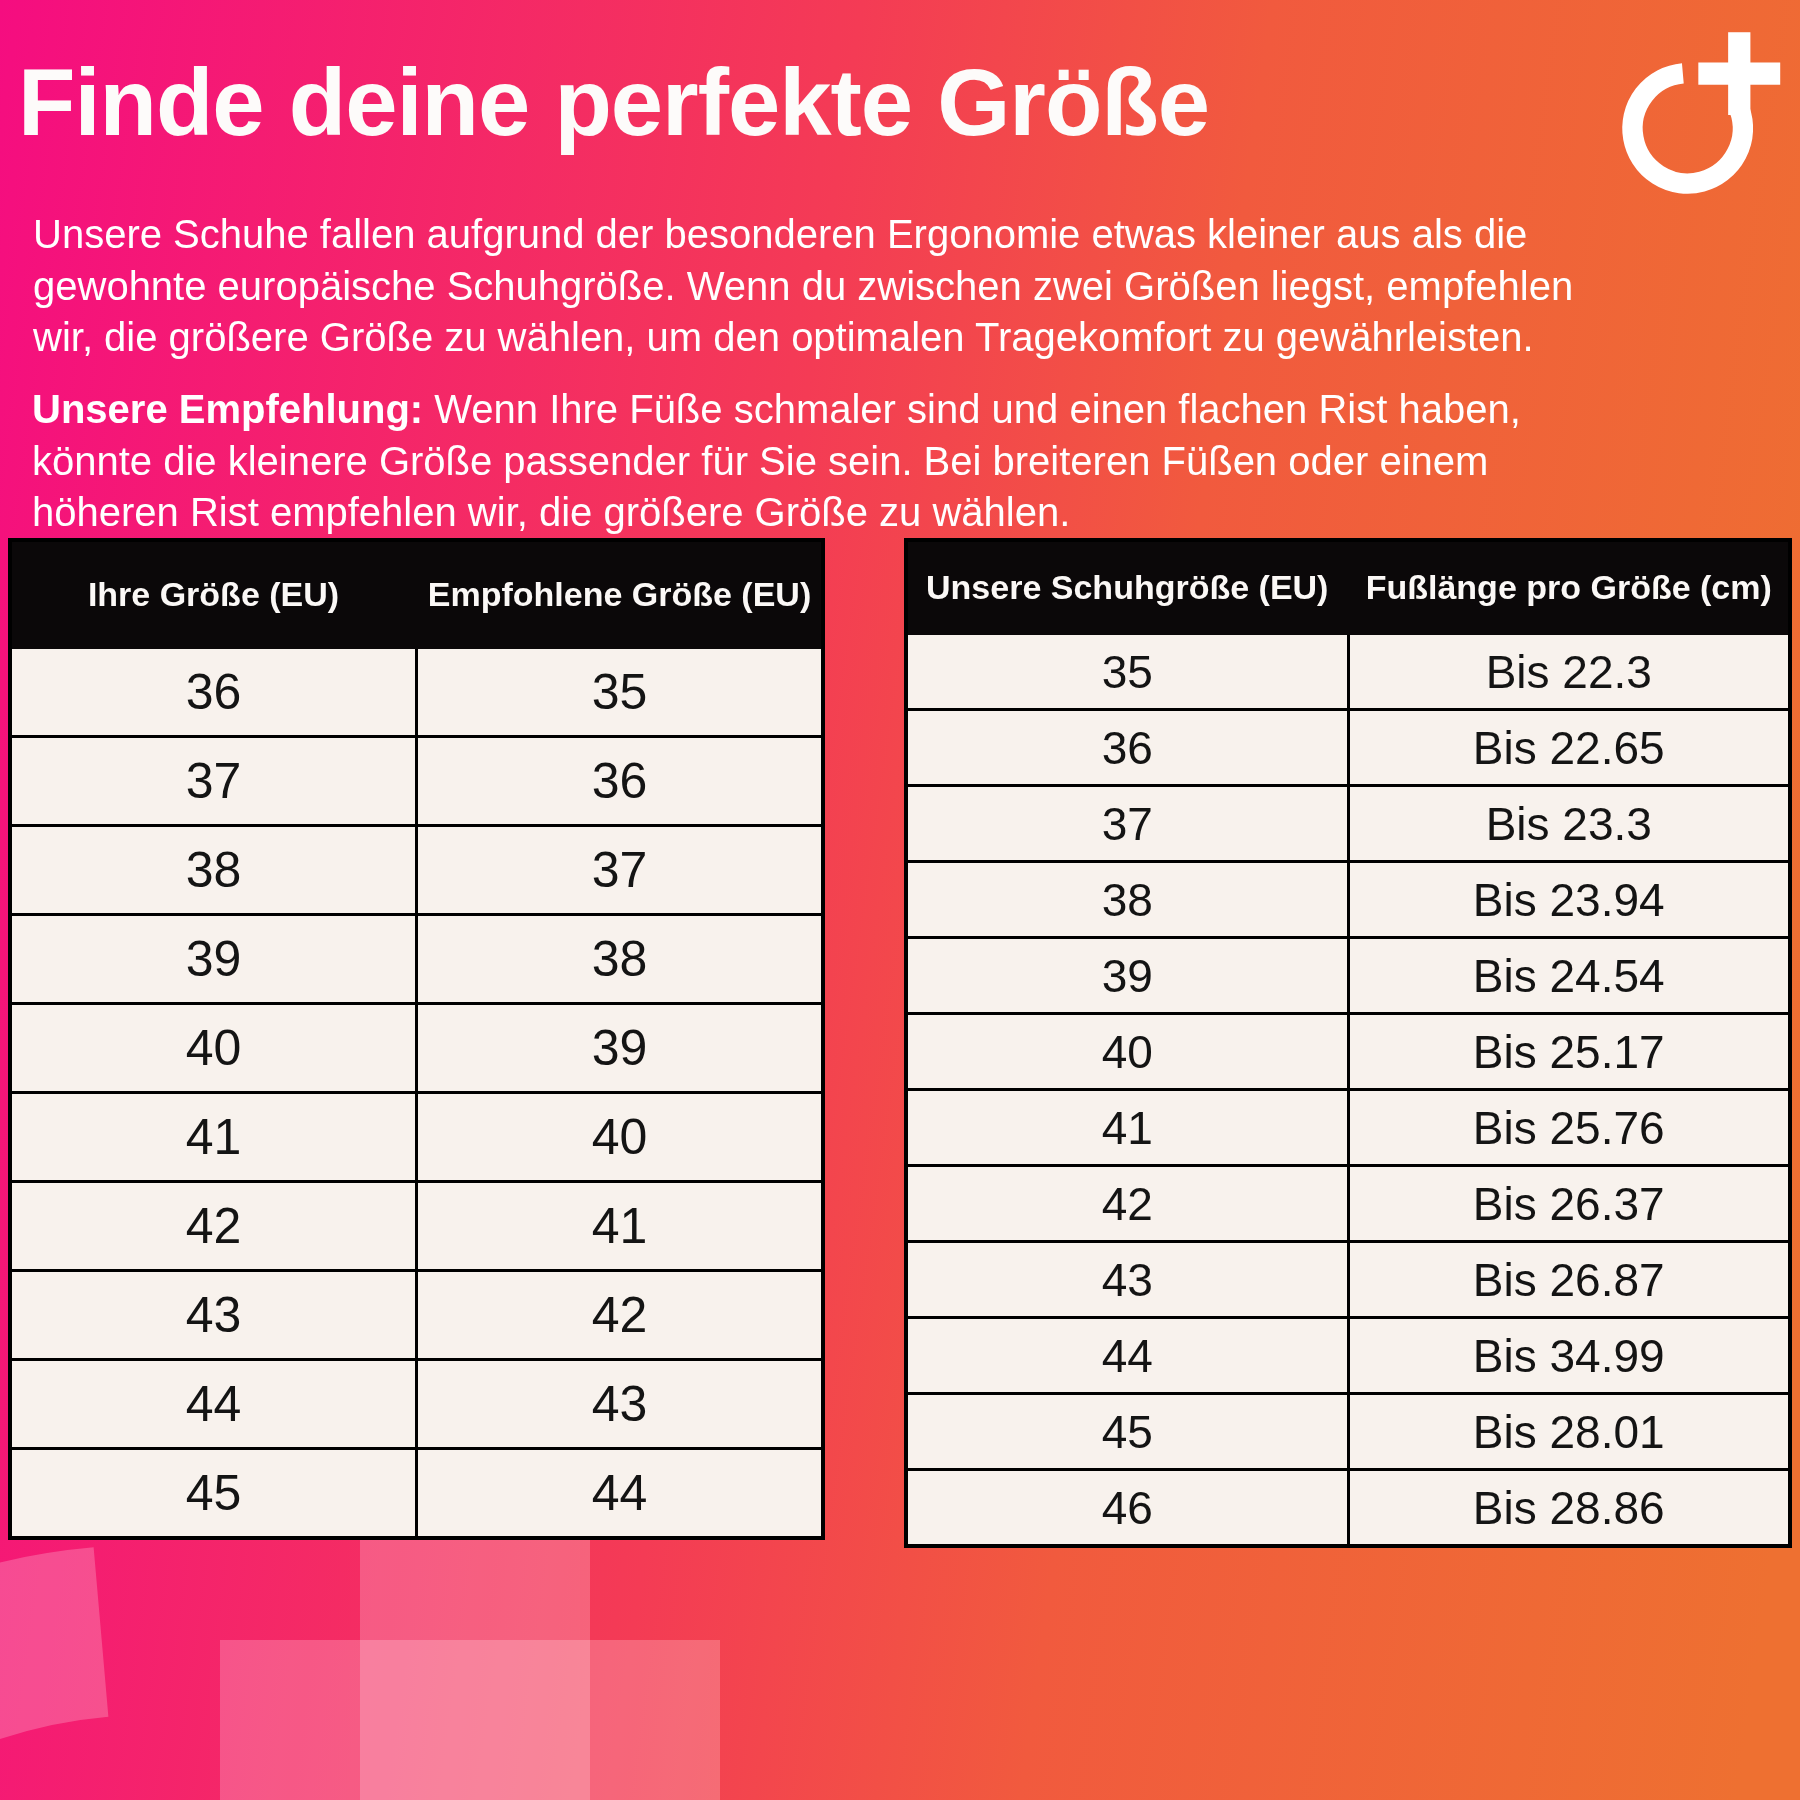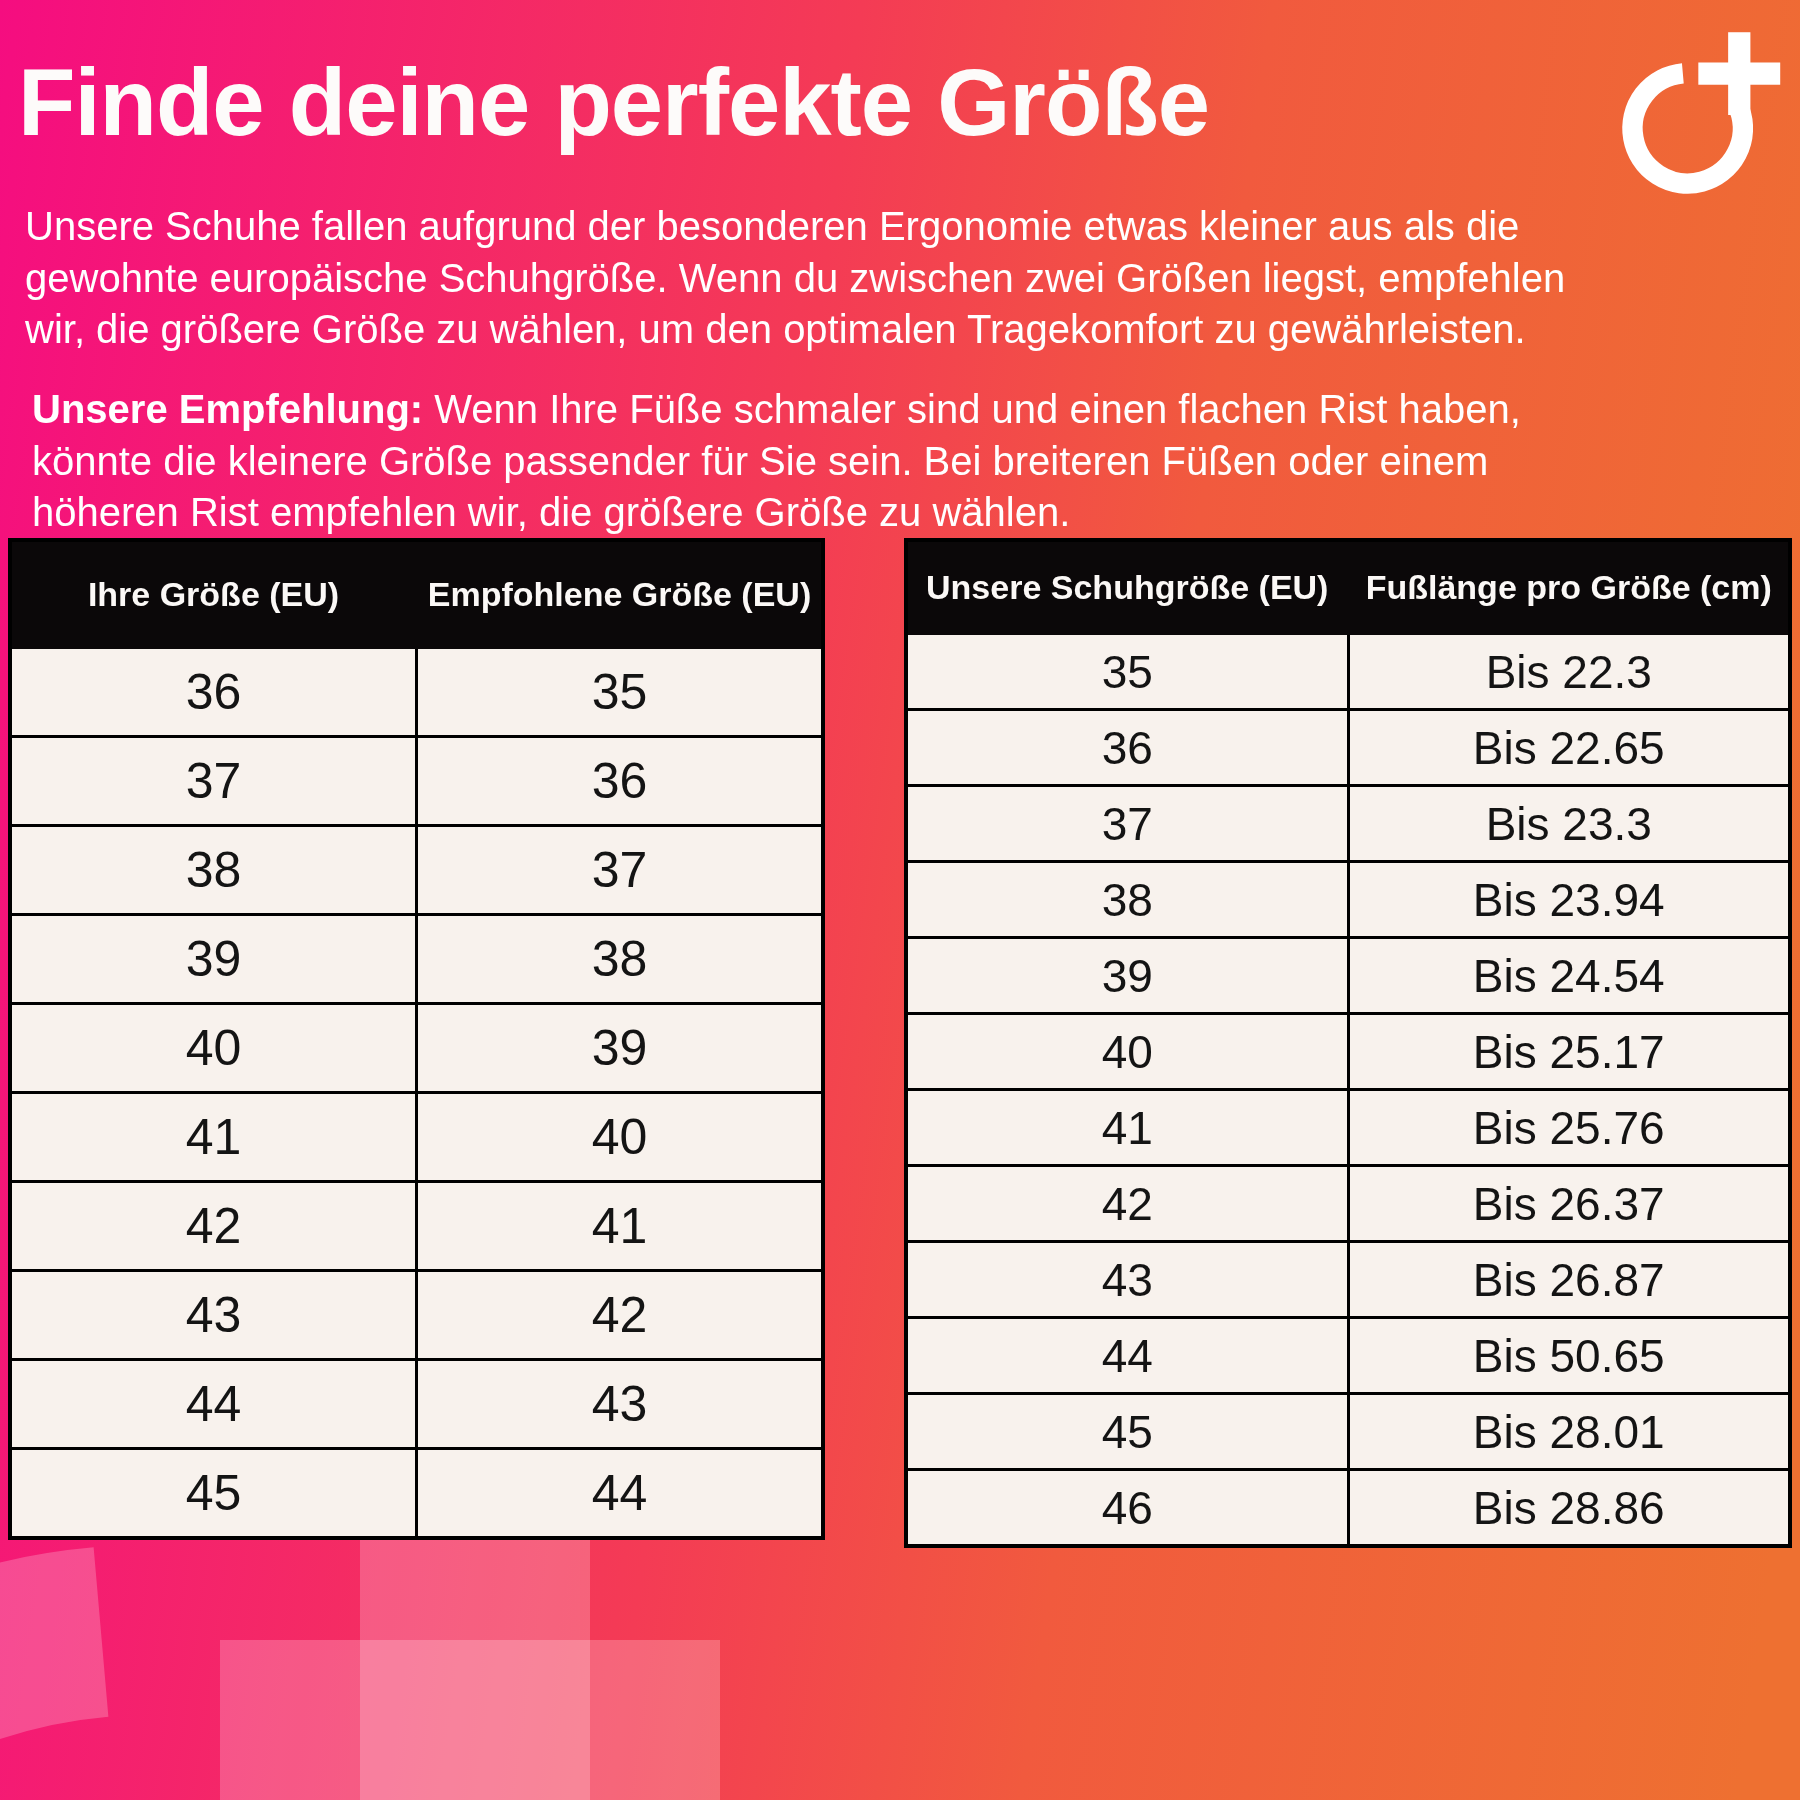--- a/index.html
+++ b/index.html
@@ -17,21 +17,21 @@
   }
   
   .title{
     position:absolute;left:18px;top:47px;
     margin:0;
     font-size:94px;font-weight:800;letter-spacing:-1px;line-height:1.2;
     color:#fdfbfa;
   }
   .intro{
     position:absolute;left:20px;top:196px;width:1570px;
-    margin:5px;
+    margin:13px;
     font-size:40px;line-height:1.29;font-weight:400;
   }
   .recommendation{
     position:absolute;left:20px;top:372px;width:1570px;
     margin:12px;
     font-size:40px;line-height:1.29;font-weight:400;
   }
   .recommendation b, .footer-note b{font-weight:700;}
   
   .brand-logo{
@@ -189,21 +189,21 @@
           <tr>
             <td>42</td>
             <td>Bis 26.37</td>
           </tr>
           <tr>
             <td>43</td>
             <td>Bis 26.87</td>
           </tr>
           <tr>
             <td>44</td>
-            <td>Bis 50.65</td>
+            <td>Bis 34.99</td>
           </tr>
           <tr>
             <td>45</td>
             <td>Bis 28.01</td>
           </tr>
           <tr>
             <td>46</td>
             <td>Bis 28.86</td>
           </tr>
         </tbody>

